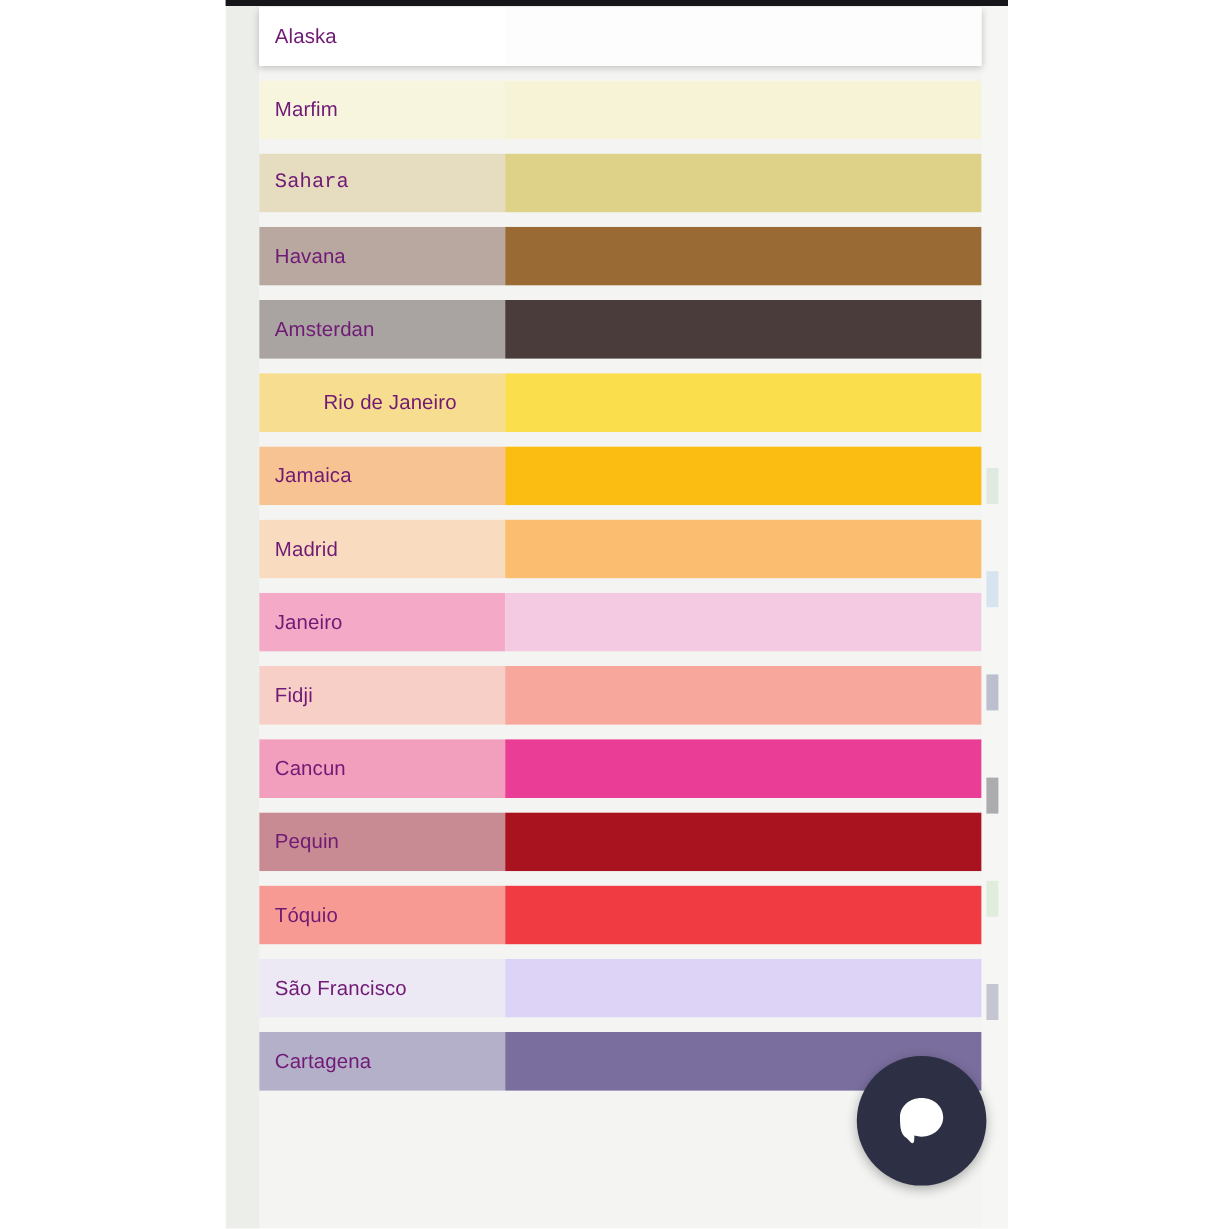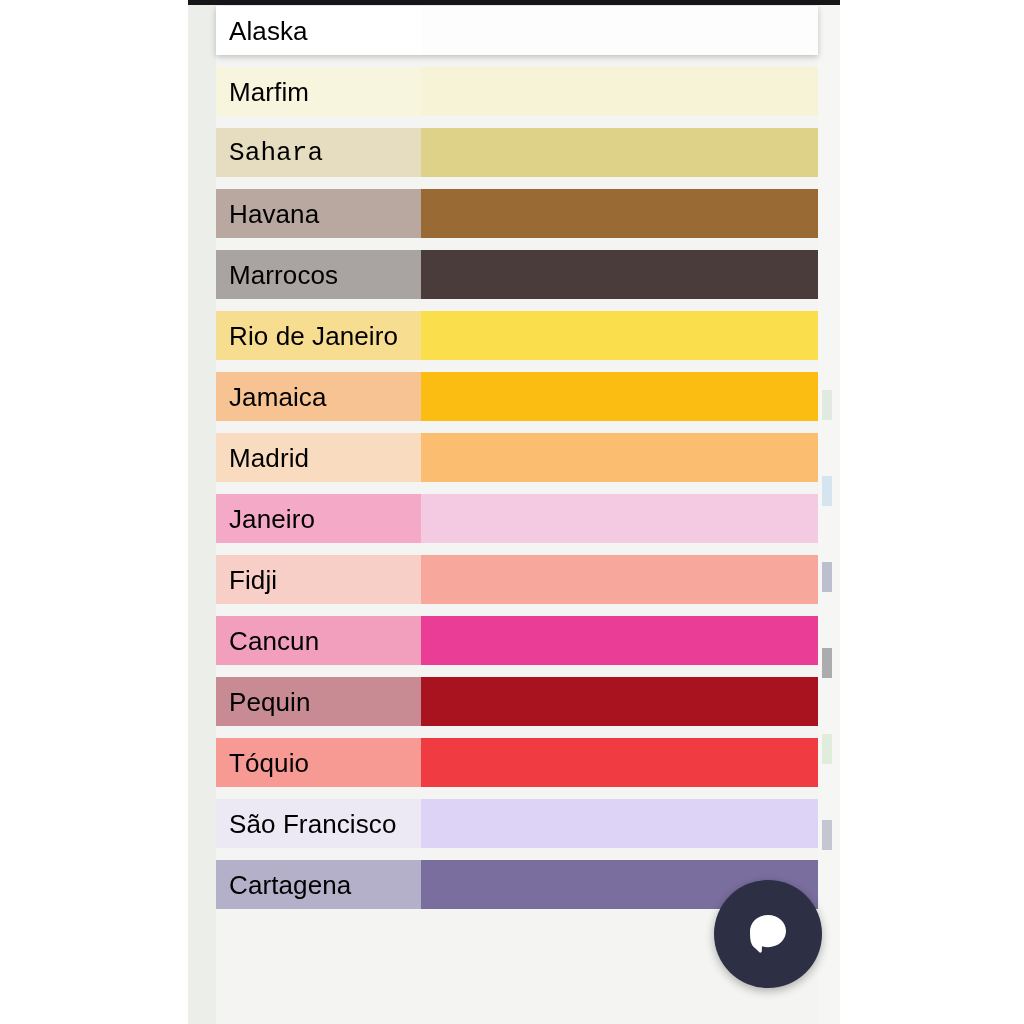--- a/index.html
+++ b/index.html
@@ -107,23 +107,23 @@
   }
 
   .swatch-label {
     flex: 0 0 205px;
     display: flex;
     align-items: center;
     padding-left: 13px;
   }
 
   .swatch-label span {
-    font-size: 26px;
+    font-size: 17px;
     line-height: 1;
-    color: #000000;
+    color: #701a75;
     letter-spacing: .1px;
     white-space: nowrap;
   }
 
   .swatch-color {
     flex: 1 1 auto;
   }
 
   
   #chat-launcher {
@@ -185,26 +185,26 @@
           <div class="swatch-color" style="background: rgb(221, 210, 135);"></div>
         </div>
         <div class="swatch-row">
           <div class="swatch-label" style="background: rgb(185, 168, 159);">
             <span>Havana</span>
           </div>
           <div class="swatch-color" style="background: rgb(154, 106, 53);"></div>
         </div>
         <div class="swatch-row">
           <div class="swatch-label" style="background: rgb(169, 163, 162);">
-            <span>Marrocos</span>
+            <span>Amsterdan</span>
           </div>
           <div class="swatch-color" style="background: rgb(74, 60, 58);"></div>
         </div>
         <div class="swatch-row">
-          <div class="swatch-label" style="background: rgb(247, 221, 144);">
+          <div class="swatch-label" style="background: rgb(247, 221, 144); justify-content: center;">
             <span>Rio de Janeiro</span>
           </div>
           <div class="swatch-color" style="background: rgb(250, 222, 76);"></div>
         </div>
         <div class="swatch-row">
           <div class="swatch-label" style="background: rgb(248, 195, 146);">
             <span>Jamaica</span>
           </div>
           <div class="swatch-color" style="background: rgb(251, 189, 18);"></div>
         </div>

